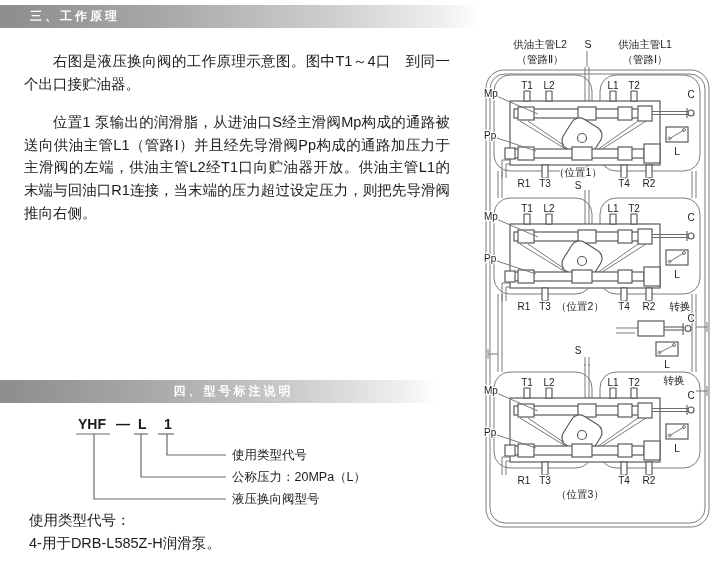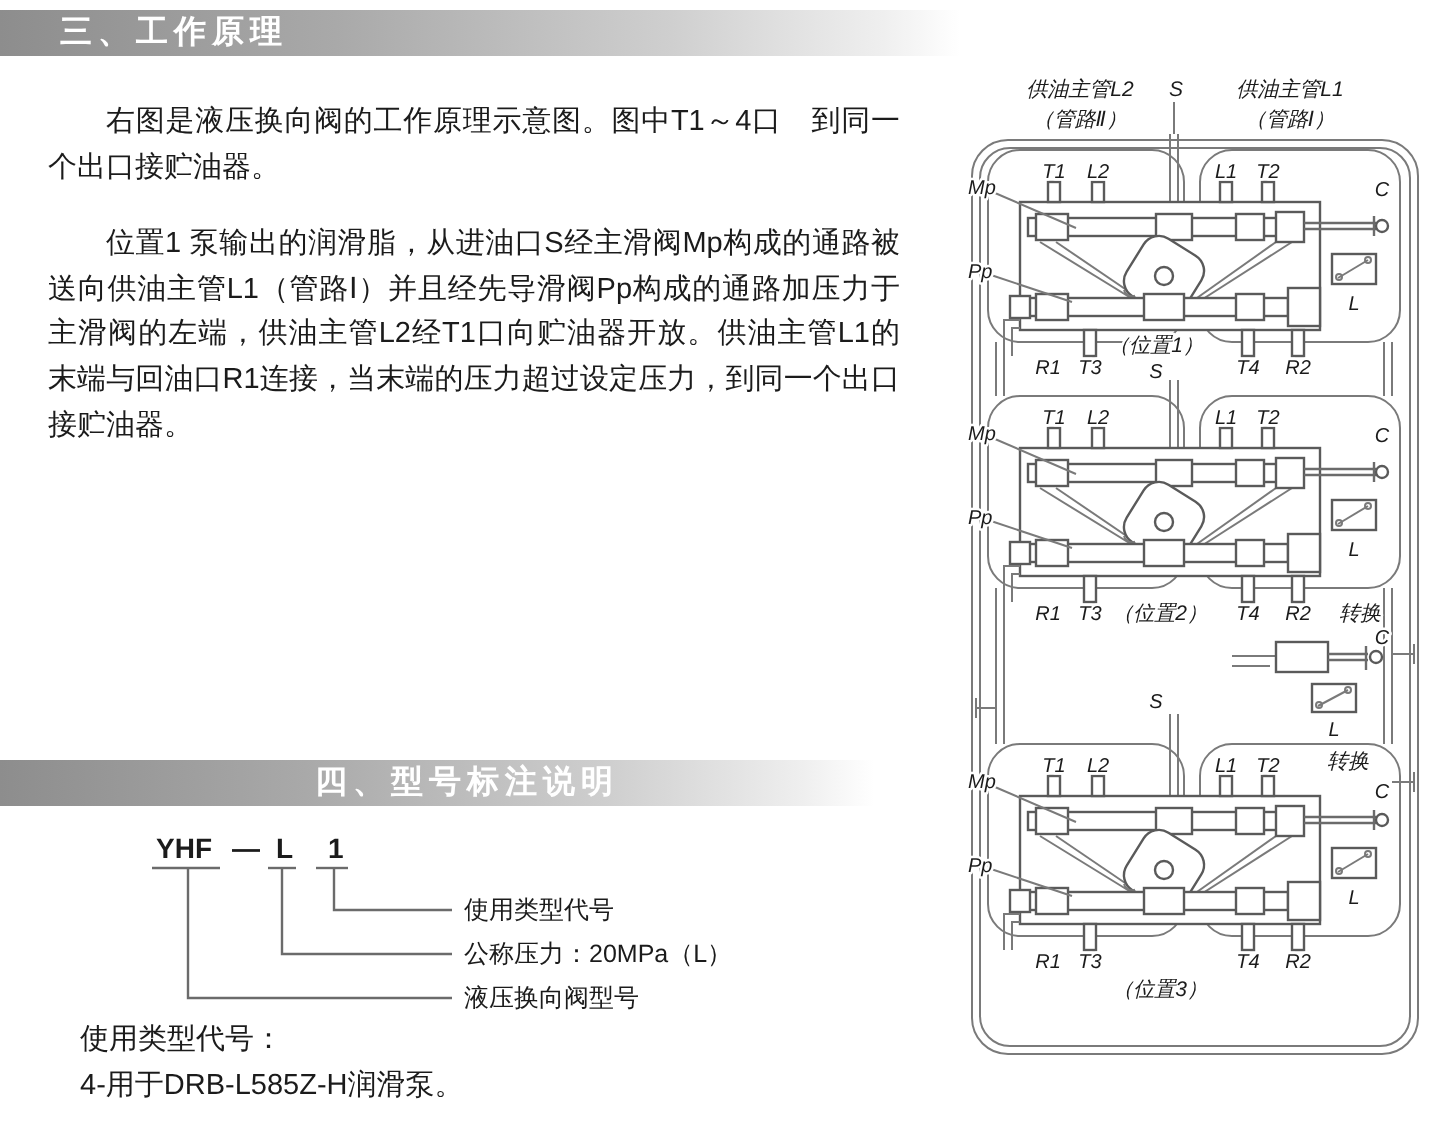--- a/index.html
+++ b/index.html
@@ -4,58 +4,58 @@
 <style>
   html,body{margin:0;padding:0;background:#e8e8e8;}
   .page{
     position:relative; width:716px; height:566px; background:#ffffff;
     font-family:"Liberation Sans","DejaVu Sans",sans-serif; color:#1b1b1b;
     overflow:hidden; margin:0 auto;
   }
   
   .secbar{
     height:23px; line-height:23px; color:#ffffff; font-weight:bold;
-    font-size:16px; letter-spacing:3px; padding-left:30px; box-sizing:border-box;
+    font-size:12px; letter-spacing:3px; padding-left:30px; box-sizing:border-box;
     background:linear-gradient(90deg,#8d8d8d 0%,#a9a9a9 35%,#cfcfcf 70%,#efefef 92%,#ffffff 100%);
   }
   .bar1{ margin-top:5px; width:480px; }
   .bar2{ width:437px;text-align:center; }
   
   .paras{
     width:472px; padding:6px 6px 0 8px; box-sizing:border-box;
     font-size:14.5px; line-height:22.6px; text-align:justify;
     height:352px; overflow:hidden;
   }
   .paras p{ margin:16px; text-indent:2em; }
   
   .model-wrap{ margin:12px 0 0 56px;text-align:center; }
-  .usage{ padding-left:40px; font-size:14.5px; line-height:23px; margin-top:2px; }
-  
-  .diagram{ position:absolute; left:478px; top:36px; width:238px; height:530px;font-style:italic; }
+  .usage{ padding-left:29px; font-size:14.5px; line-height:23px; margin-top:2px; }
+  
+  .diagram{ position:absolute; left:478px; top:36px; width:238px; height:530px; }
   svg{ display:block; }
   svg text{ font-family:"Liberation Sans","DejaVu Sans",sans-serif; fill:#1b1b1b; }
   .lbl{ font-size:10px; paint-order:stroke; stroke:#ffffff; stroke-width:2.5px; stroke-linejoin:round; }
   .cap{ font-size:10.5px; paint-order:stroke; stroke:#ffffff; stroke-width:2.5px; stroke-linejoin:round; }
   .hdr{ font-size:10.5px; }
   .ln{ stroke:#6b6b6b; stroke-width:1.2; fill:none; }
   .lnthin{ stroke:#7a7a7a; stroke-width:1; fill:none; }
   .wfill{ fill:#ffffff; stroke:#5a5a5a; stroke-width:1.2; }
   .mtxt{ font-weight:bold; font-size:14px; }
   .ctxt{ font-size:12.5px; }
 </style>
 </head>
 <body>
 
 <div class="page">
 
   <div class="secbar bar1">三、工作原理</div>
 
   <div class="paras">
     <p>右图是液压换向阀的工作原理示意图。图中T1～4口　到同一个出口接贮油器。</p>
-    <p>位置1 泵输出的润滑脂，从进油口S经主滑阀Mp构成的通路被送向供油主管L1（管路Ⅰ）并且经先导滑阀Pp构成的通路加压力于主滑阀的左端，供油主管L2经T1口向贮油器开放。供油主管L1的末端与回油口R1连接，当末端的压力超过设定压力，到同一个出口接贮油器。</p>
+    <p>位置1 泵输出的润滑脂，从进油口S经主滑阀Mp构成的通路被送向供油主管L1（管路Ⅰ）并且经先导滑阀Pp构成的通路加压力于主滑阀的左端，供油主管L2经T1口向贮油器开放。供油主管L1的末端与回油口R1连接，当末端的压力超过设定压力，则把先导滑阀推向右侧。</p>
   </div>
 
   <div class="secbar bar2">四、型号标注说明</div>
 
   <div class="model-wrap">
     <svg width="380" height="92" viewBox="0 0 380 92">
       <text class="mtxt" x="22" y="14">YHF</text>
       <text class="mtxt" x="60" y="14">—</text>
       <text class="mtxt" x="82" y="14">L</text>
       <text class="mtxt" x="108" y="14">1</text>

